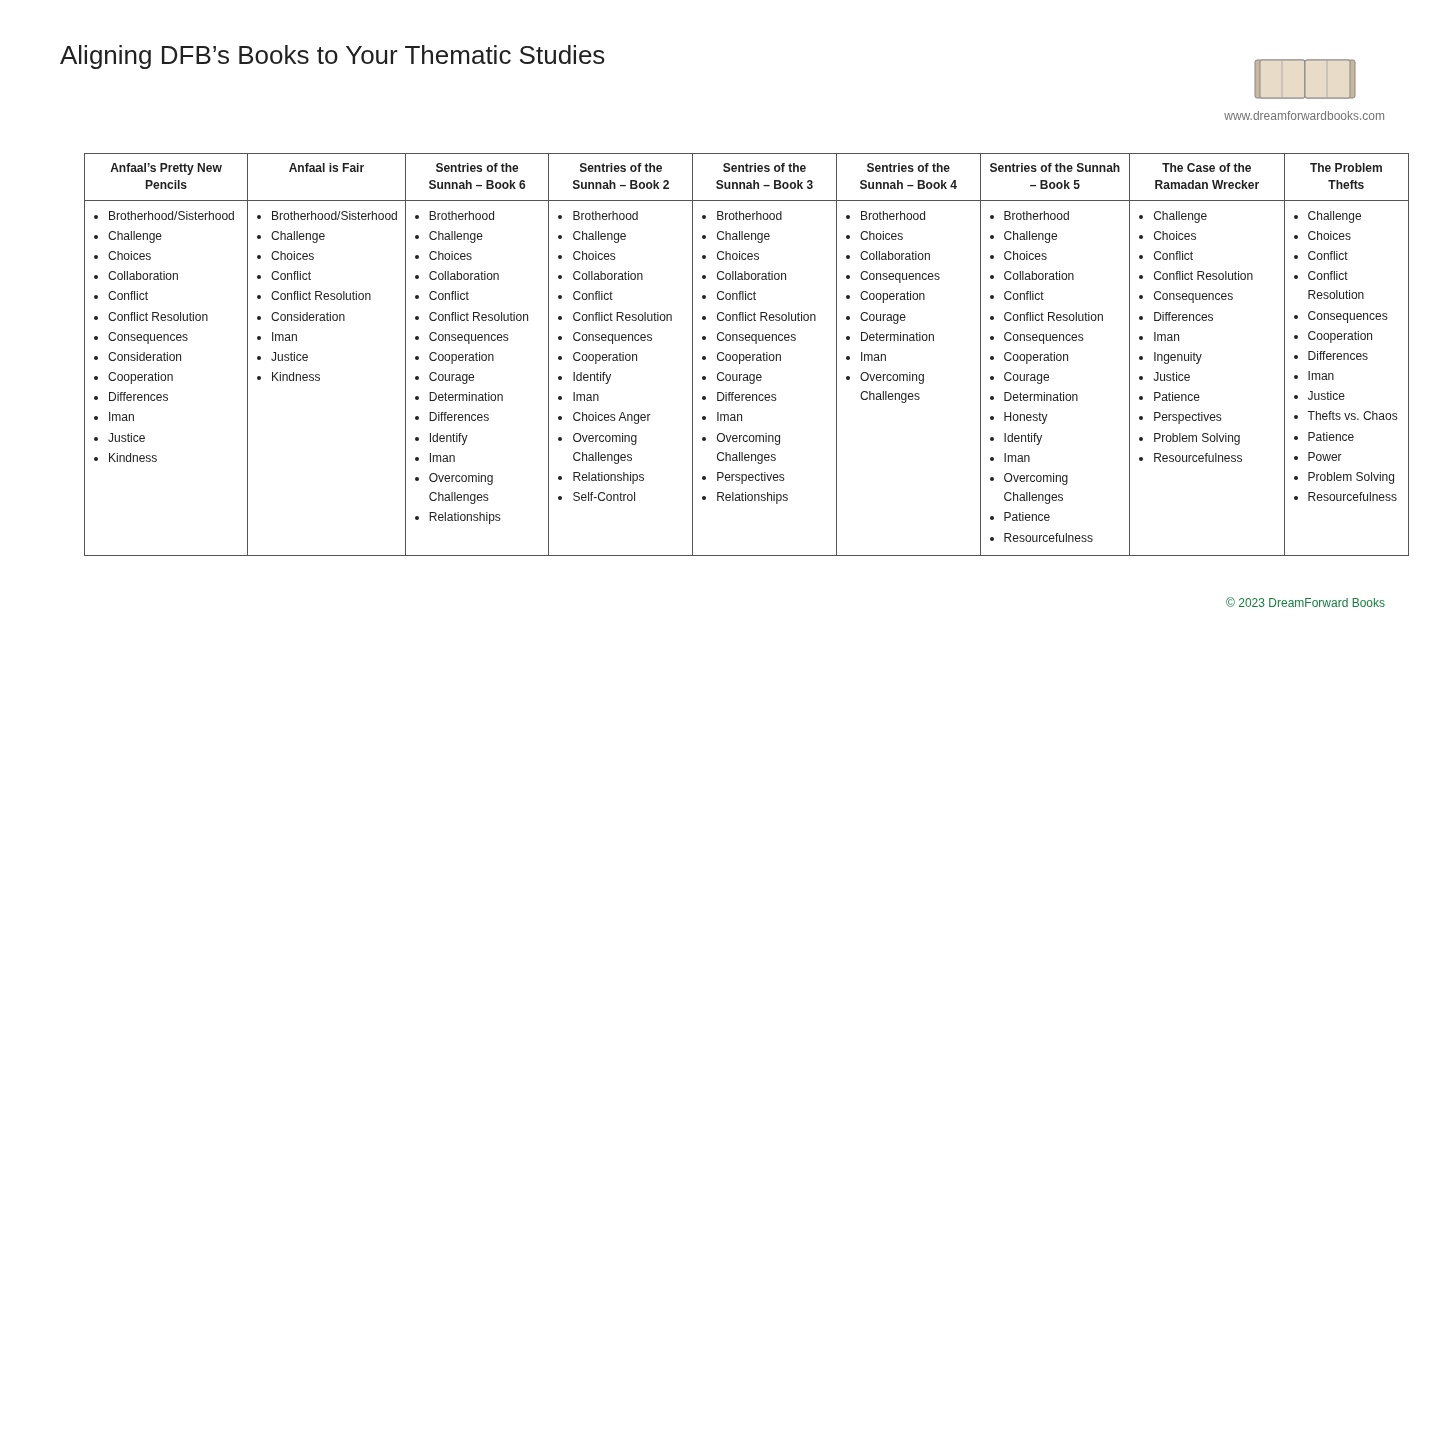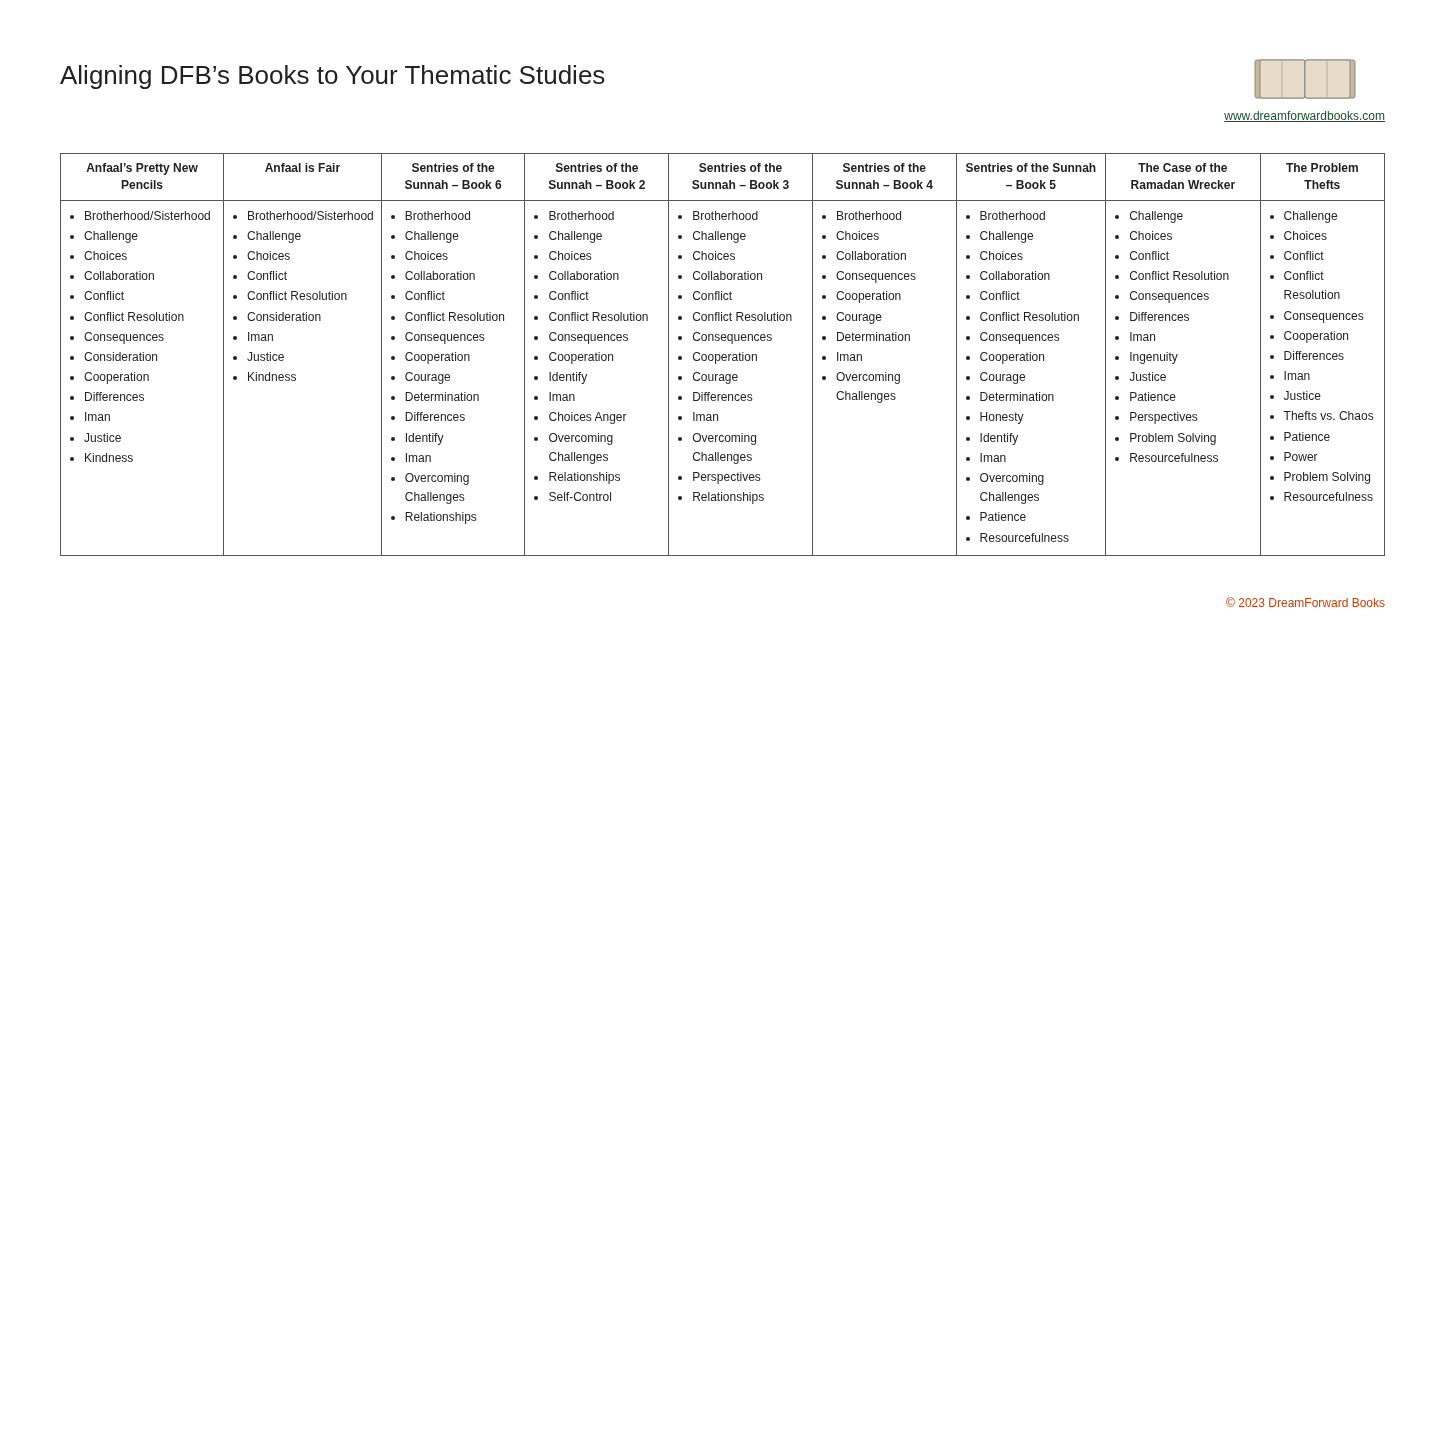--- a/index.html
+++ b/index.html
@@ -15,53 +15,52 @@
     .header-section {
       display: flex;
       align-items: flex-start;
       justify-content: space-between;
       margin-bottom: 30px;
     }
     .page-title {
       font-size: 26px;
       font-weight: normal;
       color: #222;
-      margin-top: 20px;
     }
     .brand-box {
       text-align: center;
       margin-top: 10px;
     }
     .brand-logo {
       font-size: 13px;
       color: #555;
       font-style: italic;
       line-height: 1.3;
     }
     .brand-logo .brand-name {
       font-size: 15px;
       font-weight: bold;
       color: #4a6fa5;
       font-style: normal;
     }
     .brand-url {
-      color: #14532d;
-      font-size: 12px;
-      text-decoration: underline;
+      color: #737373;
+      font-size: 12px;
     }
     .book-icon {
       width: 120px;
       height: 55px;
       margin: 0 auto 4px;
       display: block;
     }
     table {
       width: 100%;
       border-collapse: collapse;
       font-size: 12px;
+      margin-left: 24px;
     }
     th, td {
       border: 1px solid #555;
       padding: 6px 7px;
       vertical-align: top;
     }
     th {
       text-align: center;
       font-weight: bold;
       font-size: 12px;
@@ -72,21 +71,21 @@
       list-style: disc;
       padding-left: 16px;
       line-height: 1.6;
     }
     td ul li {
       margin-bottom: 1px;
     }
     .footer {
       text-align: right;
       margin-top: 40px;
-      color: #c2410c;
+      color: #15803d;
       font-size: 12px;
     }
   </style>
 </head>
 <body>
 
 <div class="header-section">
   <h1 class="page-title">Aligning DFB’s Books to Your Thematic Studies</h1>
   <div class="brand-box">
     <svg class="book-icon" viewBox="0 0 120 55">

